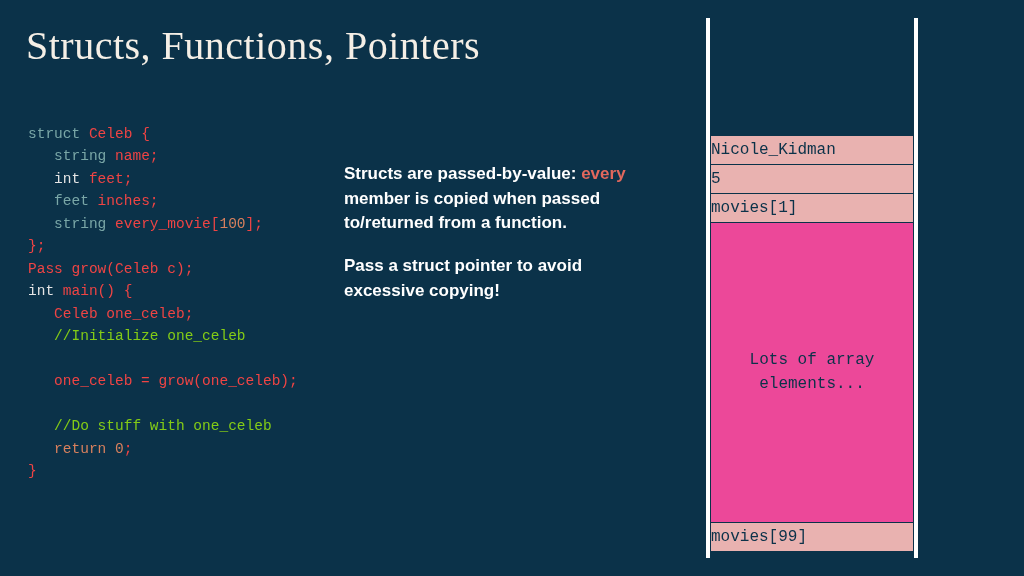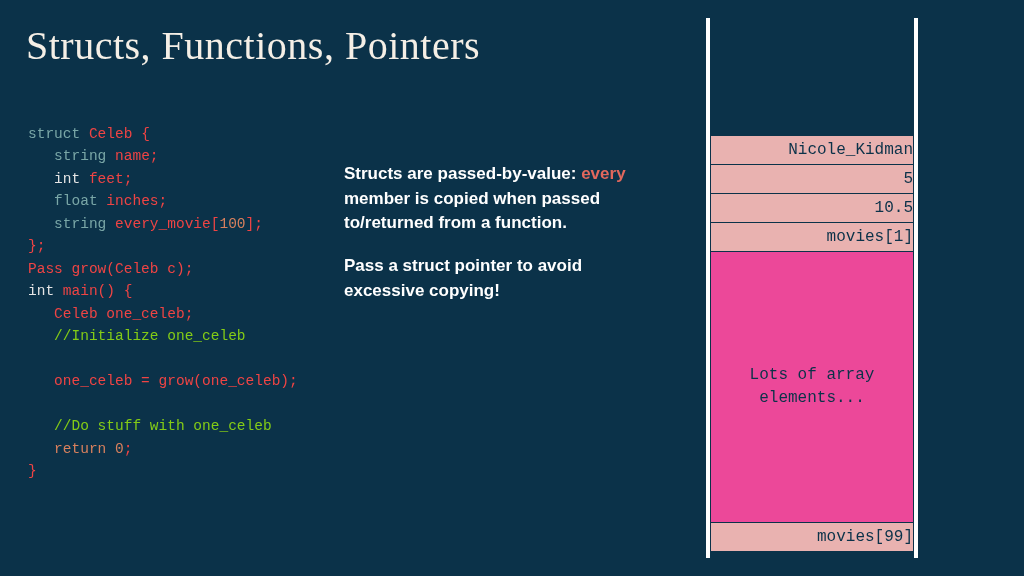--- a/index.html
+++ b/index.html
@@ -63,21 +63,21 @@
     display: flex;
     flex-direction: column;
     font-family: 'Consolas', 'Menlo', 'Courier New', monospace;
     font-size: 16px;
     color: #0b3249;
   }
   .gap-top { height: 118px; }
   .cell {
     background: #e9b2b0;
     border: 1px solid #0b3249;
-    text-align: right;
+    text-align: left;
     padding: 5px 0;
     margin-top: -1px;
   }
   .bigcell {
     background: #ec4899;
     border: 1px solid #0b3249;
     margin-top: -1px;
     flex: 1;
     display: flex;
     align-items: center;
@@ -89,21 +89,21 @@
   .gap-bottom { height: 6px; }
 </style>
 </head>
 <body>
 
 <h1 class="title">Structs, Functions, Pointers</h1>
 
 <div class="code"><span class="kw-struct">struct</span><span class="name"> Celeb {</span>
    <span class="kw-type">string</span><span class="name"> name;</span>
    <span class="kw-int">int</span><span class="name"> feet;</span>
-   <span class="kw-float">float</span><span class="name"> inches;</span>
+   <span class="kw-float">feet</span><span class="name"> inches;</span>
    <span class="kw-type">string</span><span class="name"> every_movie[</span><span class="num">100</span><span class="name">];</span>
 <span class="name">};</span>
 <span class="name">Pass grow(Celeb c);</span>
 <span class="kw-int">int</span><span class="name"> main() {</span>
 <span class="name">   Celeb one_celeb;</span>
 <span class="comment">   //Initialize one_celeb</span>
 <span></span>
 <span class="name">   one_celeb = grow(one_celeb);</span>
 <span></span>
 <span class="comment">   //Do stuff with one_celeb</span>
@@ -114,19 +114,18 @@
   <p>
     <span>Structs are passed-by-value: </span><span class="accent">every</span><span> member is copied when passed to/returned from a function.</span>
   </p>
   <p>Pass a struct pointer to avoid excessive copying!</p>
 </div>
 
 <div class="memcol">
   <div class="gap-top"></div>
   <div class="cell">Nicole_Kidman</div>
   <div class="cell">5</div>
-  <div class="cell">10.5</div>
   <div class="cell">movies[1]</div>
   <div class="bigcell">Lots of array
 elements...</div>
   <div class="cell">movies[99]</div>
   <div class="gap-bottom"></div>
 </div>
 
 </body></html>

